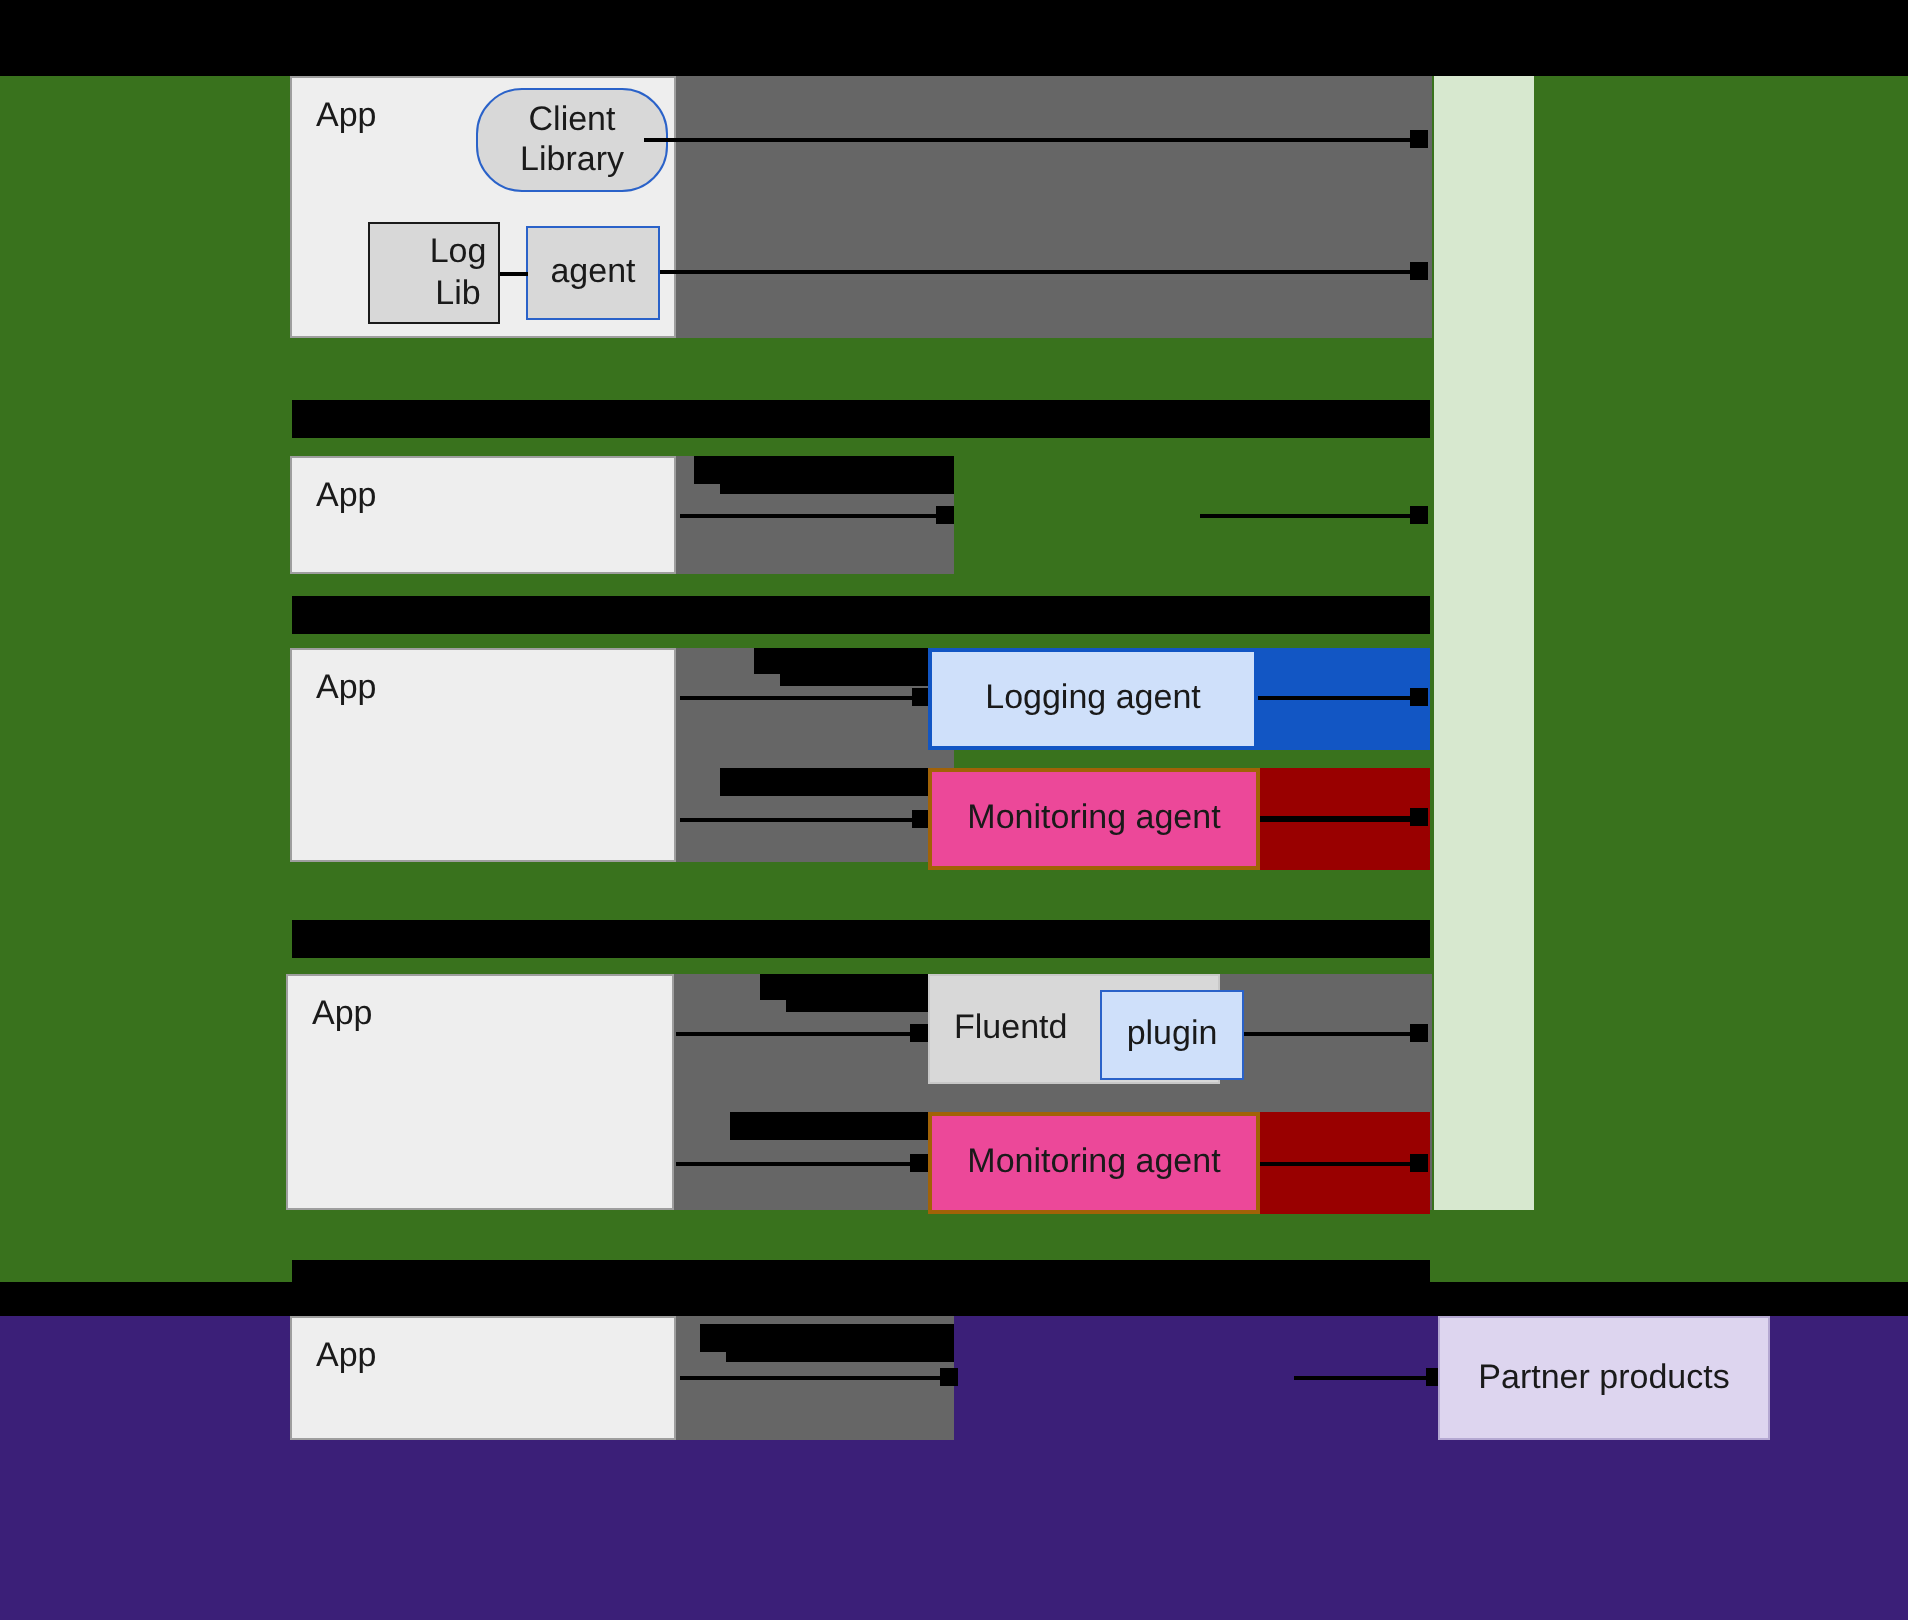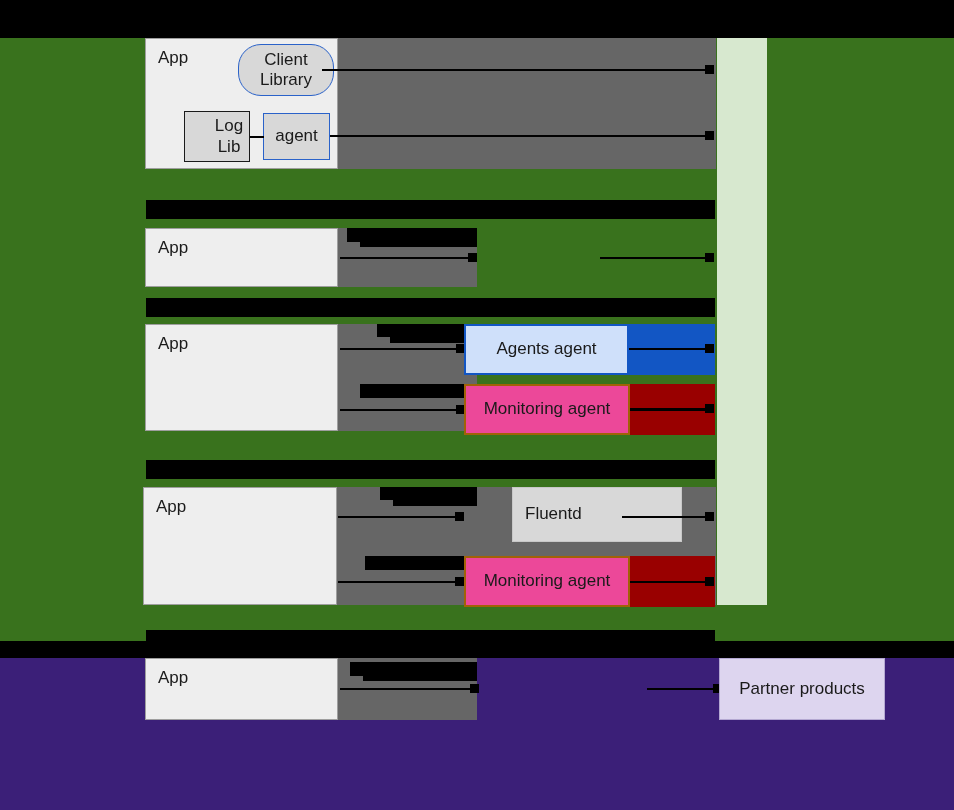--- a/index.html
+++ b/index.html
@@ -155,21 +155,21 @@
   <div class="backing backing-blue" style="left:464px; top:324px; width:251px; height:51px;"></div>
   <div class="backing backing-red" style="left:464px; top:384px; width:251px; height:51px;"></div>
 
   <div class="redaction" style="left:377px; top:324px; width:100px; height:13px;"></div>
   <div class="redaction" style="left:390px; top:334px; width:87px; height:9px;"></div>
 
   <div class="conn" style="left:340px; top:348px; width:128px;"></div>
   <div class="arrowhead" style="left:456px; top:344px;"></div>
 
   <div class="box logagent-box center" style="left:464px; top:324px; width:165px; height:51px;">
-    <span>Agents agent</span>
+    <span>Logging agent</span>
   </div>
 
   <div class="conn" style="left:629px; top:348px; width:80px;"></div>
   <div class="arrowhead" style="left:705px; top:344px;"></div>
 
   <div class="redaction" style="left:360px; top:384px; width:117px; height:14px;"></div>
 
   <div class="conn" style="left:340px; top:409px; width:128px;"></div>
   <div class="arrowhead" style="left:456px; top:405px;"></div>
 
@@ -188,24 +188,27 @@
   <div class="box app-box topleft" style="left:143px; top:487px; width:194px; height:118px;">
     <span>App</span>
   </div>
 
   <div class="redaction" style="left:380px; top:487px; width:97px; height:13px;"></div>
   <div class="redaction" style="left:393px; top:497px; width:84px; height:9px;"></div>
 
   <div class="conn" style="left:338px; top:516px; width:126px;"></div>
   <div class="arrowhead" style="left:455px; top:512px;"></div>
 
-  <div class="box fluentd-box left" style="left:464px; top:487px; width:170px; height:55px;margin-left:48px;">
+  <div class="box fluentd-box left" style="left:464px; top:487px; width:146px; height:55px;">
     <span>Fluentd</span>
   </div>
 
+  <div class="box plugin-box center" style="left:550px; top:495px; width:72px; height:45px;">
+    <span>plugin</span>
+  </div>
 
   <div class="conn" style="left:622px; top:516px; width:87px;"></div>
   <div class="arrowhead" style="left:705px; top:512px;"></div>
 
   <div class="backing backing-red" style="left:464px; top:556px; width:251px; height:51px;"></div>
 
   <div class="redaction" style="left:365px; top:556px; width:112px; height:14px;"></div>
 
   <div class="conn" style="left:338px; top:581px; width:127px;"></div>
   <div class="arrowhead" style="left:455px; top:577px;"></div>

